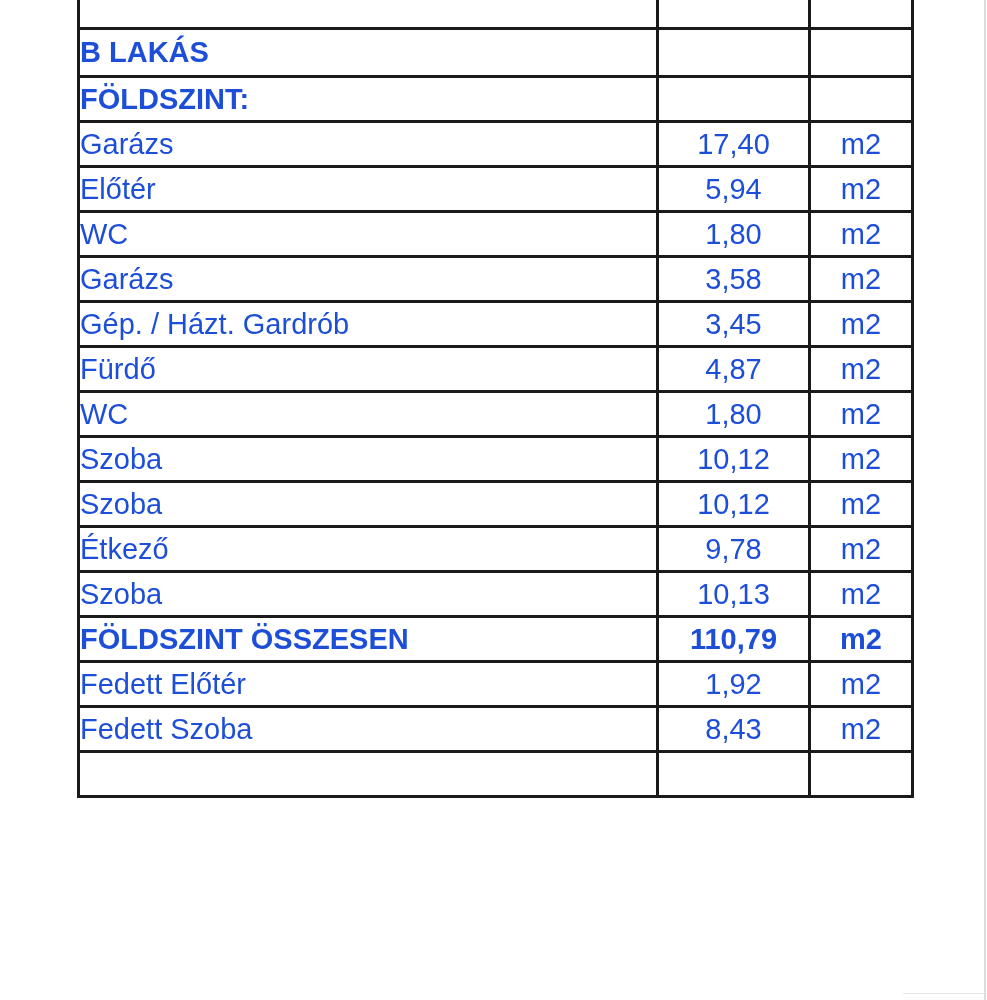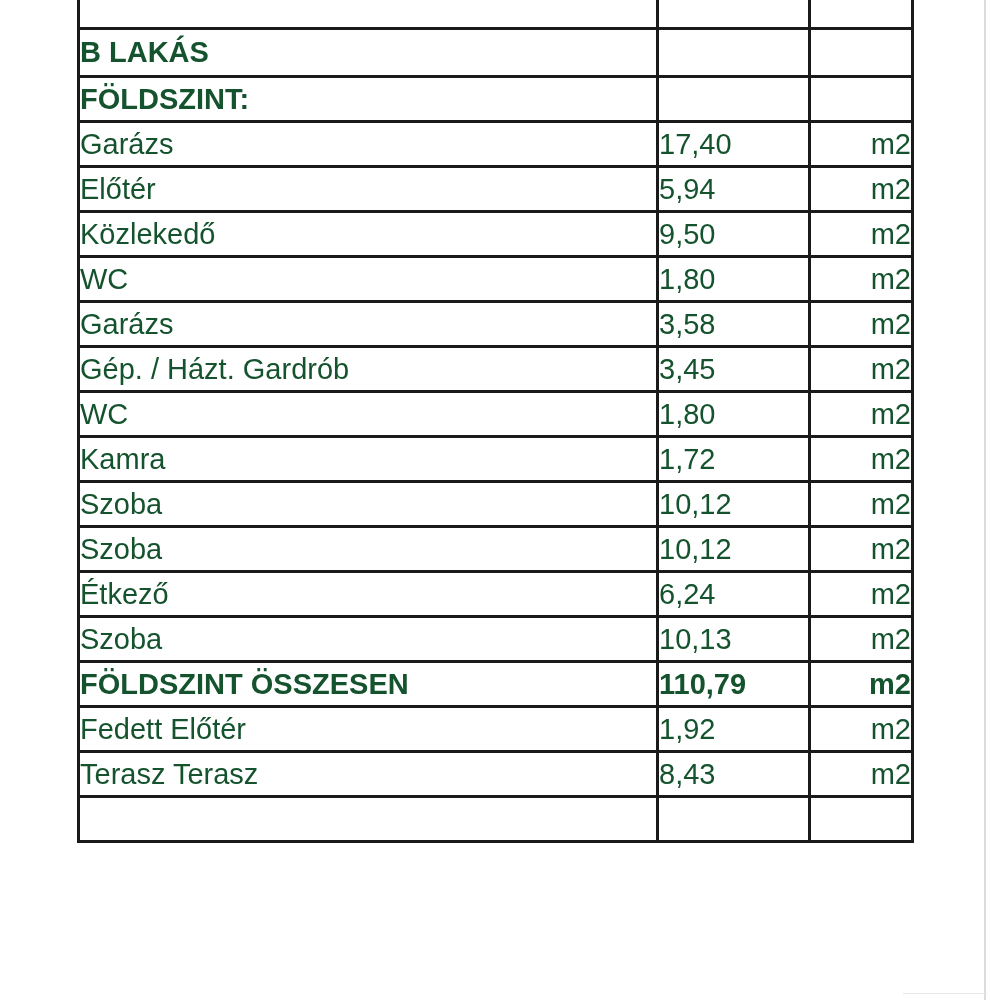--- a/index.html
+++ b/index.html
@@ -7,43 +7,43 @@
     padding: 0;
     background: #ffffff;
   }
   .page {
     position: relative;
     width: 987px;
     height: 1000px;
     overflow: hidden;
     background: #ffffff;
     font-family: "Liberation Sans", sans-serif;
-    color: #14532d;
+    color: #1d4ed8;
   }
   table.area-table {
     position: absolute;
     left: 77px;
     top: -18px;
     border-collapse: collapse;
     table-layout: fixed;
     width: 825px;
   }
   table.area-table td {
     border: 3px solid #1a1a1a;
     font-size: 29px;
     vertical-align: middle;
     padding: 0;
     overflow: hidden;
     white-space: nowrap;
   }
   table.area-table tr { height: 45px; }
   table.area-table tbody tr:nth-child(2) { height: 48px; }
   td.c-label { width: 576px; text-align: left;  padding-left: 11px; }
-  td.c-val   { width: 149px; text-align: left; padding-right: 12px; }
-  td.c-unit  { width: 100px; text-align: right;  padding-left: 10px; }
+  td.c-val   { width: 149px; text-align: center; padding-right: 12px; }
+  td.c-unit  { width: 100px; text-align: center;  padding-left: 10px; }
   tr.bold td { font-weight: 700; }
   .scan-edge-right {
     position: absolute;
     left: 984px;
     top: 0;
     width: 2px;
     height: 1000px;
     background: #dcdcdc;
   }
   .scan-edge-bottom {
@@ -81,81 +81,76 @@
     <td class="c-label">Garázs</td>
     <td class="c-val">17,40</td>
     <td class="c-unit">m2</td>
   </tr>
         <tr>
     <td class="c-label">Előtér</td>
     <td class="c-val">5,94</td>
     <td class="c-unit">m2</td>
   </tr>
         <tr>
-    <td class="c-label">Közlekedő</td>
-    <td class="c-val">9,50</td>
-    <td class="c-unit">m2</td>
-  </tr>
-        <tr>
     <td class="c-label">WC</td>
     <td class="c-val">1,80</td>
     <td class="c-unit">m2</td>
   </tr>
         <tr>
     <td class="c-label">Garázs</td>
     <td class="c-val">3,58</td>
     <td class="c-unit">m2</td>
   </tr>
         <tr>
     <td class="c-label">Gép. / Házt. Gardrób</td>
     <td class="c-val">3,45</td>
     <td class="c-unit">m2</td>
   </tr>
         <tr>
-    <td class="c-label">WC</td>
-    <td class="c-val">1,80</td>
+    <td class="c-label">Fürdő</td>
+    <td class="c-val">4,87</td>
     <td class="c-unit">m2</td>
   </tr>
         <tr>
-    <td class="c-label">Kamra</td>
-    <td class="c-val">1,72</td>
+    <td class="c-label">WC</td>
+    <td class="c-val">1,80</td>
     <td class="c-unit">m2</td>
   </tr>
         <tr>
     <td class="c-label">Szoba</td>
     <td class="c-val">10,12</td>
     <td class="c-unit">m2</td>
   </tr>
         <tr>
     <td class="c-label">Szoba</td>
     <td class="c-val">10,12</td>
     <td class="c-unit">m2</td>
   </tr>
         <tr>
     <td class="c-label">Étkező</td>
-    <td class="c-val">6,24</td>
+    <td class="c-val">9,78</td>
     <td class="c-unit">m2</td>
   </tr>
         <tr>
     <td class="c-label">Szoba</td>
     <td class="c-val">10,13</td>
     <td class="c-unit">m2</td>
   </tr>
         <tr class="bold">
     <td class="c-label">FÖLDSZINT ÖSSZESEN</td>
     <td class="c-val">110,79</td>
     <td class="c-unit">m2</td>
   </tr>
         <tr>
     <td class="c-label">Fedett Előtér</td>
     <td class="c-val">1,92</td>
     <td class="c-unit">m2</td>
   </tr>
         <tr>
-    <td class="c-label">Terasz Terasz</td>
+    <td class="c-label">Fedett Szoba</td>
     <td class="c-val">8,43</td>
     <td class="c-unit">m2</td>
   </tr>
         <tr>
     <td class="c-label"></td>
     <td class="c-val"></td>
     <td class="c-unit"></td>
   </tr>
       </tbody>
   </table>

